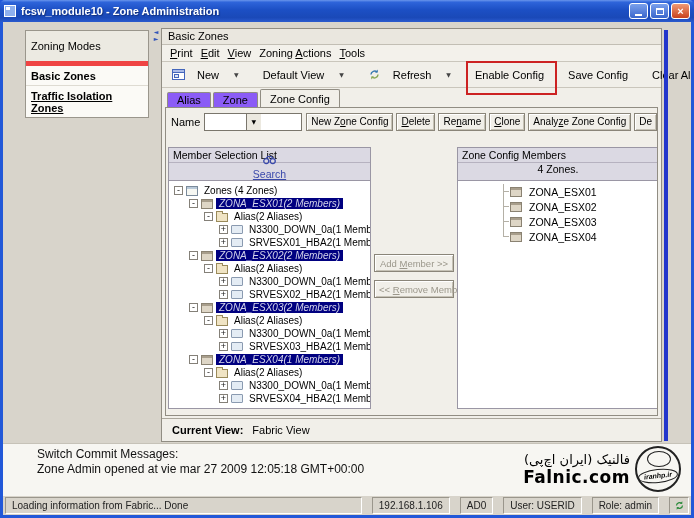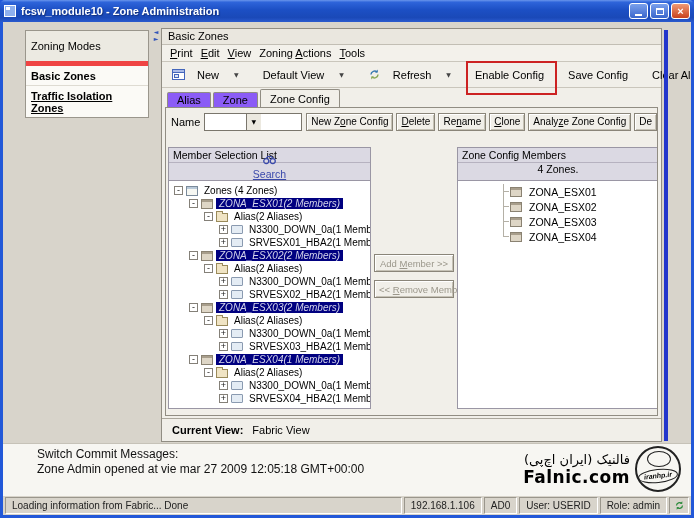--- a/index.html
+++ b/index.html
@@ -125,21 +125,21 @@
   .wm-en { font-size:17px; font-weight:bold; direction:ltr; font-family:"DejaVu Sans",sans-serif; letter-spacing:0.5px; }
   .wm-stamp { width:46px; height:46px; border:2px solid #222; border-radius:50%; position:relative; background:transparent; }
   .wm-stamp::before { content:""; position:absolute; left:10px; top:3px; width:22px; height:14px;
     border:1.5px solid #222; border-radius:50%; }
   .wm-stamp-inner { position:absolute; left:1px; bottom:7px; width:40px; height:14px;
     border:1.5px solid #222; border-radius:50%; transform:rotate(-6deg);
     font-size:7px; font-style:italic; font-weight:bold; text-align:center; line-height:12px; overflow:hidden; }
 
   
   .statusbar { position:absolute; left:0; right:0; bottom:0; height:19px; background:#d8d4cb;
-    display:flex; gap:2px; padding:1px 2px; }
+    display:flex; gap:10px; padding:1px 2px; }
   .sb-cell { border:1px solid; border-color:#9a968c #ffffff #ffffff #9a968c;
     font-size:10px; line-height:15px; padding:0 6px; color:#222; white-space:nowrap; }
   .sb-left { flex:1; overflow:hidden; }
   .sb-btn { width:20px; display:flex; align-items:center; justify-content:center; padding:0; }
   u { text-underline-offset:1px; }
   svg { display:block; }
 </style>
 </head>
 <body>
 

